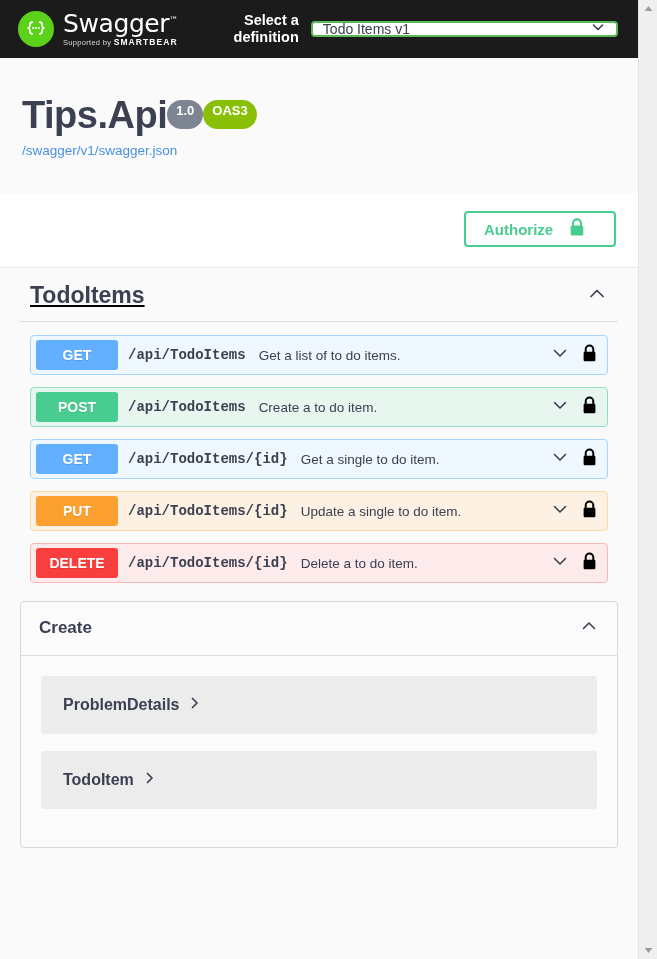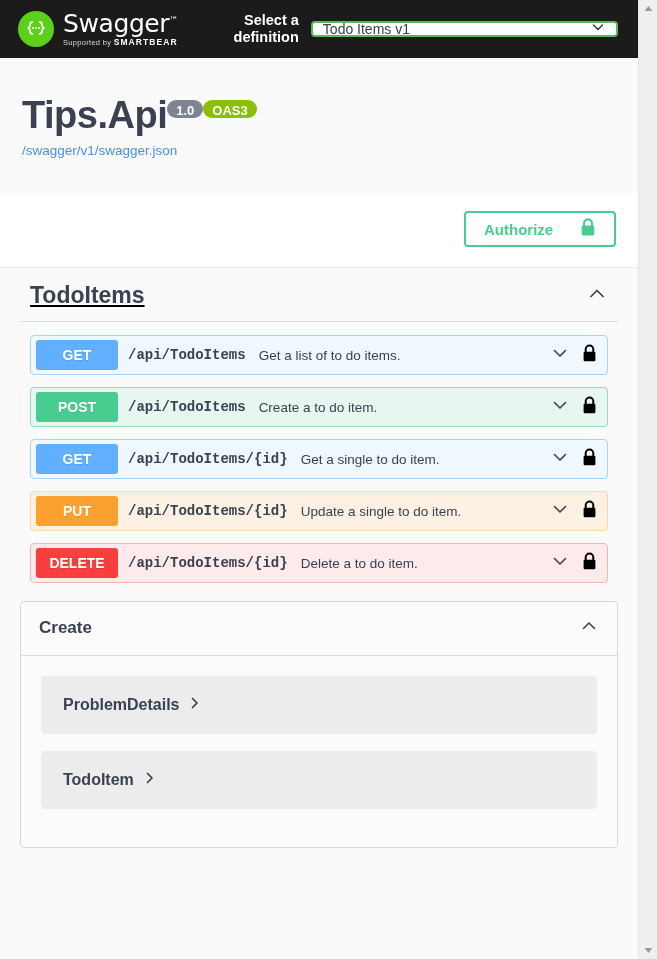--- a/index.html
+++ b/index.html
@@ -142,21 +142,21 @@
     font-family: "Liberation Sans", sans-serif;
   }
   .badge {
     display: inline-flex;
     align-items: center;
     justify-content: center;
     color: #ffffff;
     font-size: 13px;
     font-weight: bold;
     border-radius: 57px;
-    padding: 4px 9px 1px;
+    padding: 4px 9px 12px;
     line-height: 1;
     position: relative;
     top: 4px;
   }
   .badge-version { background: #7d8492; }
   .badge-oas     { background: #89bf04; }
 
   .api-url {
     display: block;
     margin-top: 9px;
@@ -179,21 +179,21 @@
     border: 2px solid #49cc90;
     border-radius: 4px;
     color: #49cc90;
     font-size: 15px;
     font-weight: bold;
     padding: 0 18px;
     height: 36px;
     min-width: 152px;
     display: inline-flex;
     align-items: center;
-    justify-content: space-between;
+    justify-content: flex-start;
     gap: 16px;
     cursor: pointer;
     font-family: "Liberation Sans", sans-serif;
   }
   .auth-lock { display: block; flex: 0 0 auto; }
 
   
   .body-wrap { padding: 0 8px; background: #fafafa; }
 
   .tag-section { padding: 14px 12px 0; }

